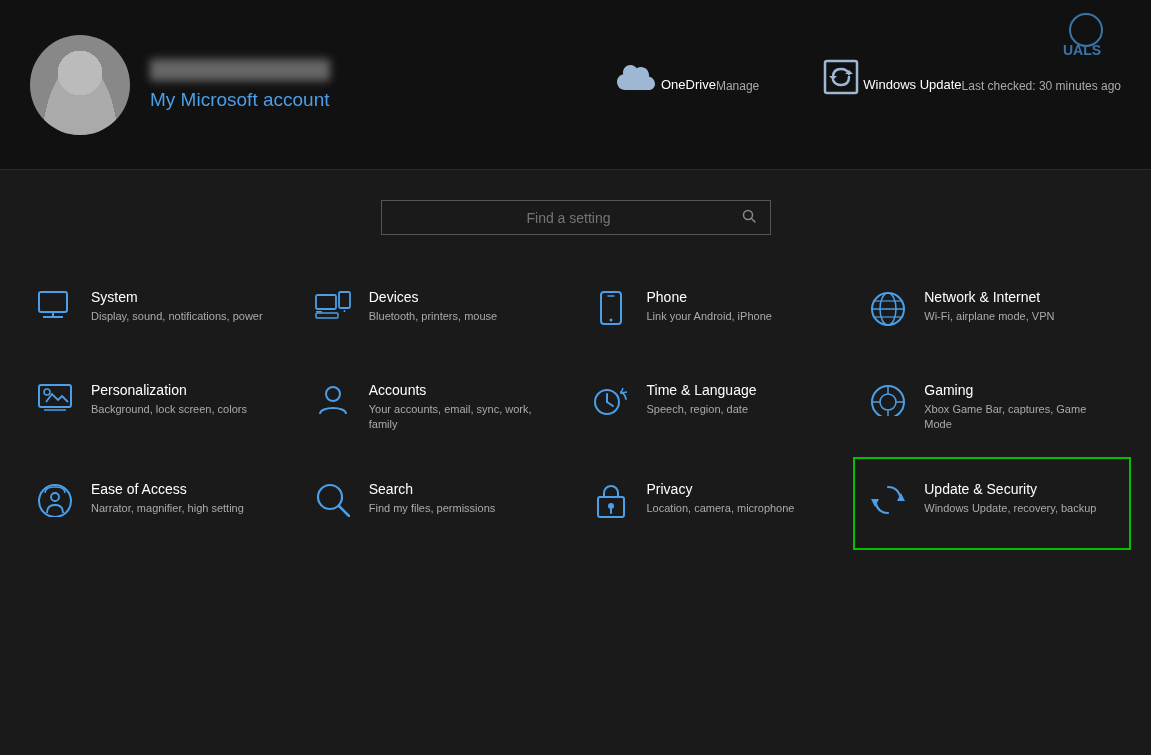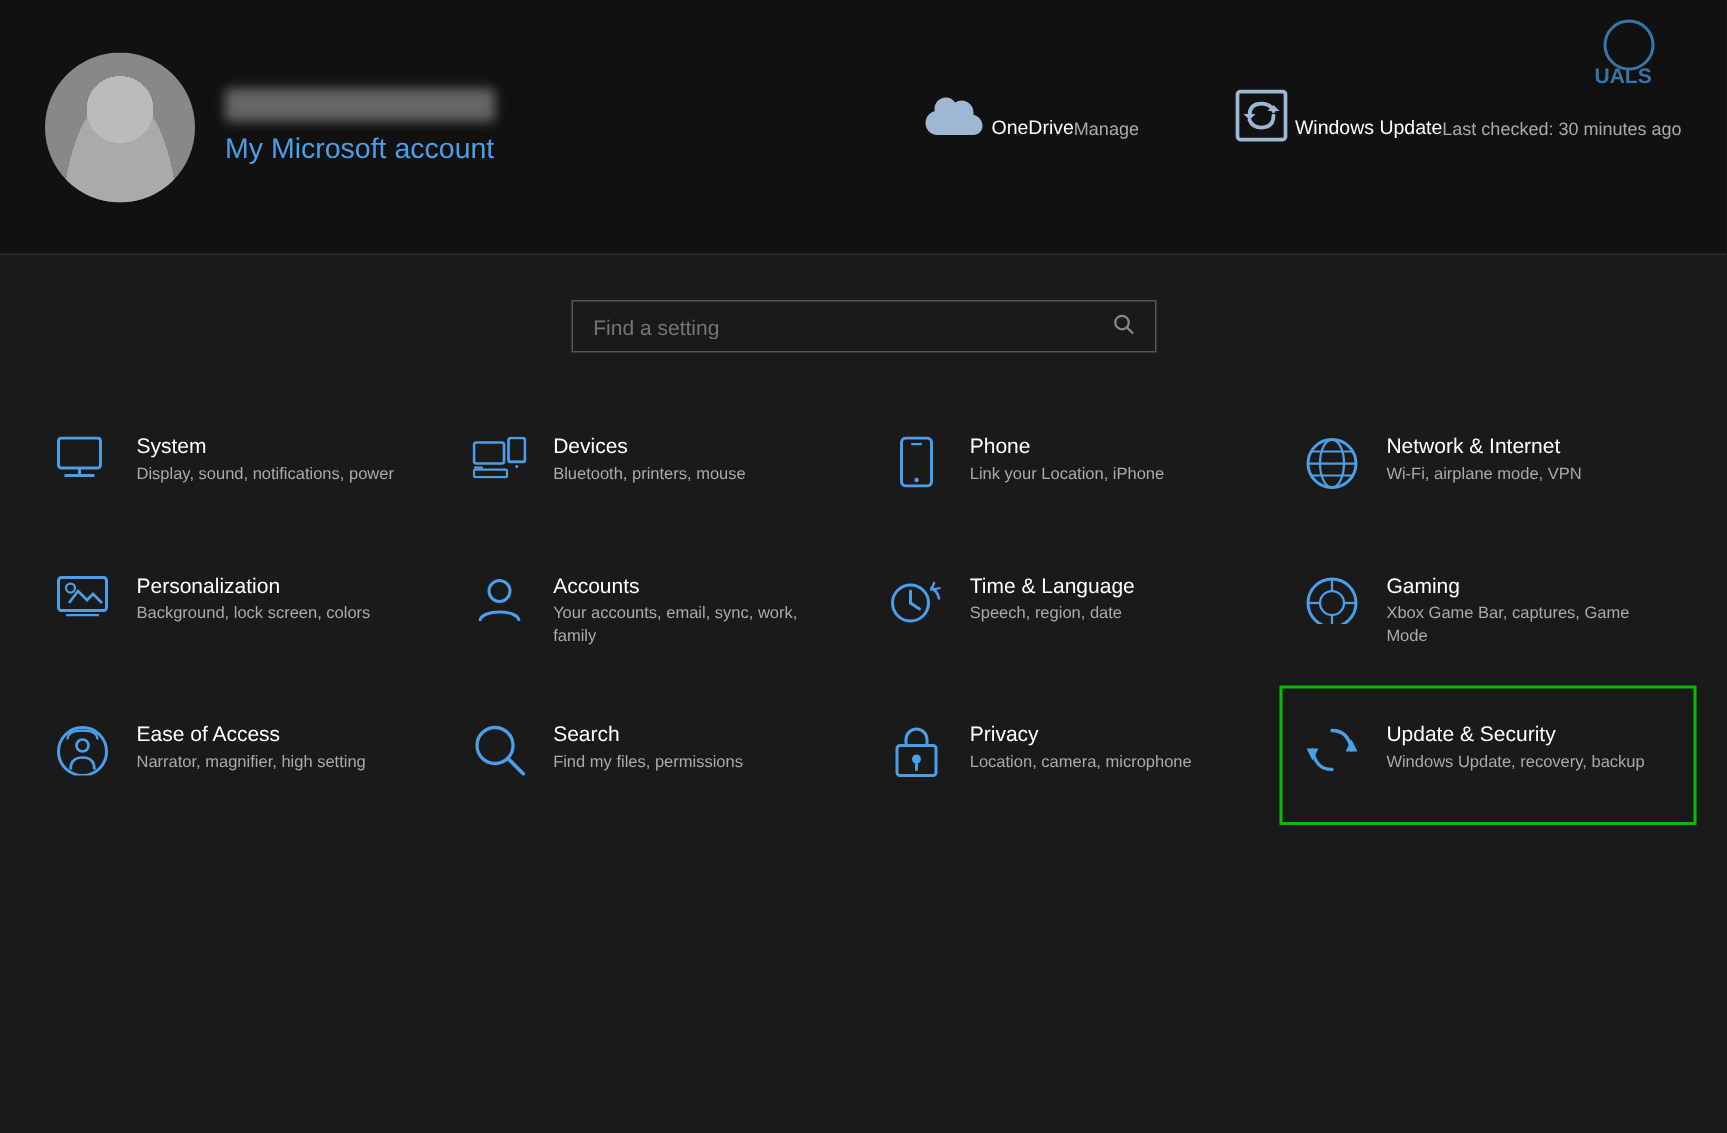--- a/index.html
+++ b/index.html
@@ -110,20 +110,21 @@
       padding: 8px 14px;
     }
     .search-input {
       background: transparent;
       border: none;
       outline: none;
       color: #d946ef;
       font-size: 14px;
       flex: 1;
       font-family: 'Segoe UI', sans-serif;
+      text-align: center;
     }
     .search-icon-btn {
       color: #aaa;
       font-size: 14px;
       cursor: pointer;
       background: none;
       border: none;
       color: #888;
     }
 
@@ -254,21 +255,21 @@
       </div>
     </div>
     <div class="settings-item">
       <div class="settings-icon"><svg width="22" height="34" viewBox="0 0 22 34" fill="none" xmlns="http://www.w3.org/2000/svg">
     <rect x="1" y="1" width="20" height="32" rx="3" stroke="#4a9fe8" stroke-width="2"></rect>
     <circle cx="11" cy="29" r="1.5" fill="#4a9fe8"></circle>
     <line x1="8" y1="5" x2="14" y2="5" stroke="#4a9fe8" stroke-width="1.5" stroke-linecap="round"></line>
   </svg></div>
       <div class="settings-text">
         <div class="title">Phone</div>
-        <div class="subtitle">Link your Location, iPhone</div>
+        <div class="subtitle">Link your Android, iPhone</div>
       </div>
     </div>
     <div class="settings-item">
       <div class="settings-icon"><svg width="36" height="36" viewBox="0 0 36 36" fill="none" xmlns="http://www.w3.org/2000/svg">
     <circle cx="18" cy="18" r="16" stroke="#4a9fe8" stroke-width="2"></circle>
     <ellipse cx="18" cy="18" rx="8" ry="16" stroke="#4a9fe8" stroke-width="1.5"></ellipse>
     <line x1="2" y1="18" x2="34" y2="18" stroke="#4a9fe8" stroke-width="1.5"></line>
     <line x1="4" y1="10" x2="32" y2="10" stroke="#4a9fe8" stroke-width="1.2"></line>
     <line x1="4" y1="26" x2="32" y2="26" stroke="#4a9fe8" stroke-width="1.2"></line>
   </svg></div>

